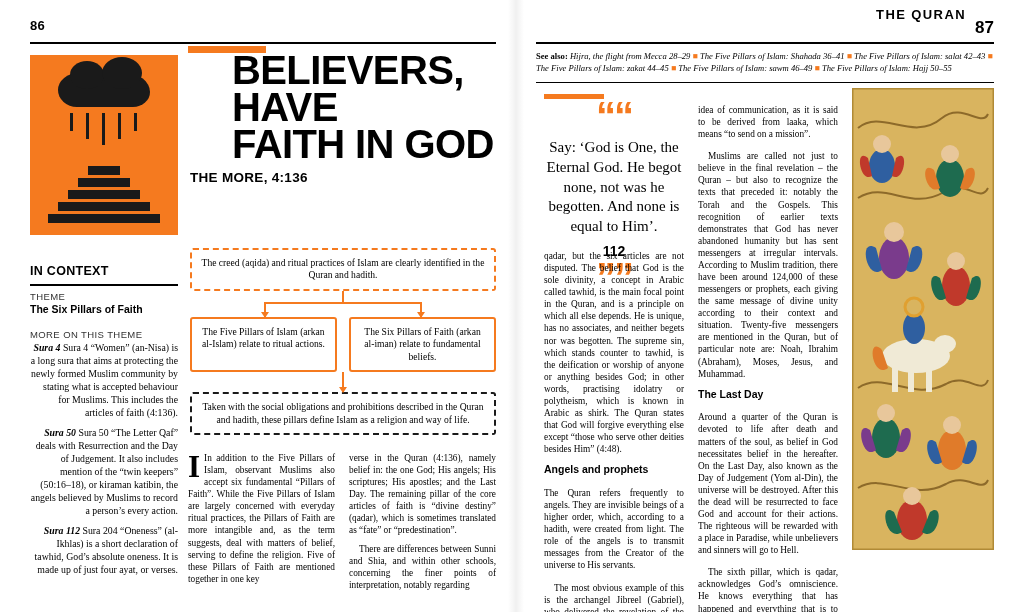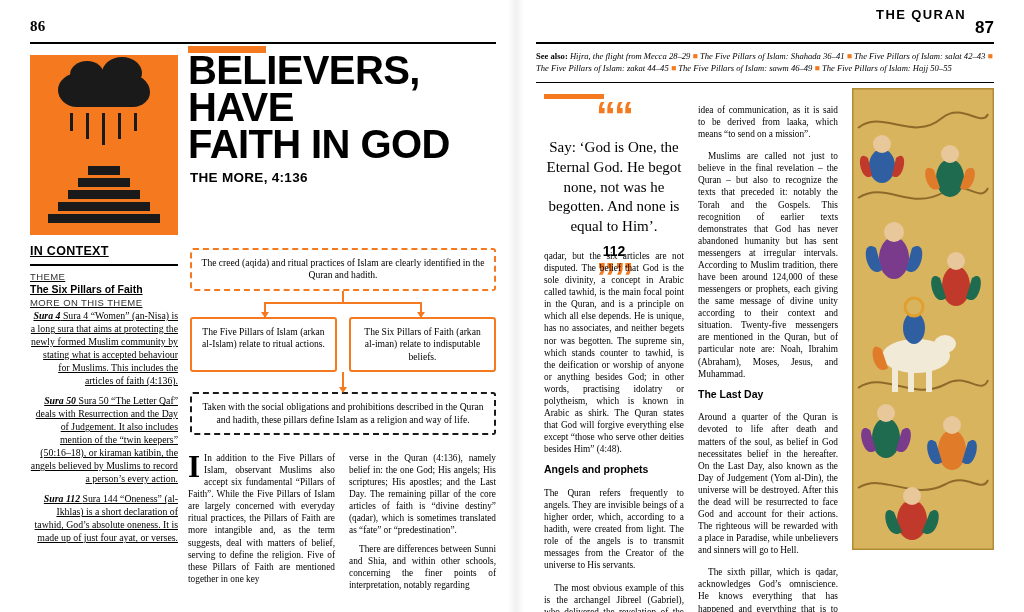--- a/index.html
+++ b/index.html
@@ -12,22 +12,22 @@
   }
   .page {
     position: relative;
     width: 1024px; height: 612px;
     background: #ffffff;
     overflow: hidden;
   }
   
   .folio-left {
     position: absolute; left: 30px; top: 18px;
-    font-family: Liberation Serif, serif;
-    font-weight: bold; font-size: 15px; letter-spacing: .2px;
+    font-family: Liberation Sans, sans-serif;
+    font-weight: bold; font-size: 13px; letter-spacing: .2px;
   }
   .folio-right {
     position: absolute; right: 30px; top: 18px;
     font-family: "Liberation Sans", sans-serif;
     font-weight: bold; font-size: 17px;
   }
   .running-head {
     position: absolute; right: 58px; top: 7px;
     font-family: "Liberation Sans", sans-serif;
     font-weight: bold; font-size: 13px; letter-spacing: 1.4px;
@@ -67,47 +67,47 @@
     position: absolute; background: #1a1a1a; height: 9px;
   }
   .headline {
     position: absolute; left: 188px; top: 52px; width: 308px;
     font-family: "Liberation Sans", sans-serif;
     font-weight: bold;
     font-size: 40px; line-height: 0.92;
     letter-spacing: -0.6px;
     text-transform: uppercase;
   }
-  .headline .l1, .headline .l2, .headline .l3 { display: block; }
+  .headline .l1, .headline .l2, .headline .l3 { display: block; margin-left: 44px; }
   .subhead {
     position: absolute; left: 190px; top: 170px;
     font-family: "Liberation Sans", sans-serif;
     font-weight: bold; font-size: 13.5px; letter-spacing: .3px;
   }
   .orange-bar {
     position: absolute; left: 188px; top: 46px; width: 78px; height: 7px;
     background: #f57a1f;
   }
 
   .incontext {
-    position: absolute; left: 30px; top: 244px; width: 148px; text-decoration: underline;
+    position: absolute; left: 30px; top: 264px; width: 148px;
   }
   .ic-title {
     font-family: "Liberation Sans", sans-serif;
     font-weight: bold; font-size: 12.5px; letter-spacing: .3px;
     margin-bottom: 6px;
   }
   .ic-rule { width: 148px; height: 2px; background: #000; margin-bottom: 5px; }
   .ic-label {
     font-family: "Liberation Sans", sans-serif;
     font-size: 9.5px; letter-spacing: .4px; color: #333; margin-bottom: 1px;
   }
   .ic-sub {
     font-family: "Liberation Sans", sans-serif;
-    font-weight: bold; font-size: 10.5px; margin-bottom: 2px;
+    font-weight: bold; font-size: 10.5px; margin-bottom: 14px;
   }
   .ic-body {
     font-size: 9.8px; line-height: 1.33; text-align: right;
   }
   .ic-body p { margin: 0 0 7px 0; }
   .ic-body b { font-weight: bold; }
   .ic-body i { font-style: italic; }
 
   
   .flow { position: absolute; left: 190px; top: 248px; width: 306px; }
@@ -267,35 +267,35 @@
 
   <div class="incontext">
     <div class="ic-title">IN CONTEXT</div>
     <div class="ic-rule"></div>
     <div class="ic-label">THEME</div>
     <div class="ic-sub">The Six Pillars of Faith</div>
     <div class="ic-label">MORE ON THIS THEME</div>
     <div class="ic-body">
       <p><b><i>Sura 4</i></b> <span>Sura 4 “Women” (an-Nisa) is a long sura that aims at protecting the newly formed Muslim community by stating what is accepted behaviour for Muslims. This includes the articles of faith (4:136).</span></p>
       <p><b><i>Sura 50</i></b> <span>Sura 50 “The Letter Qaf” deals with Resurrection and the Day of Judgement. It also includes mention of the “twin keepers” (50:16–18), or kiraman katibin, the angels believed by Muslims to record a person’s every action.</span></p>
-      <p><b><i>Sura 112</i></b> <span>Sura 144 “Oneness” (al-Ikhlas) is a short declaration of tawhid, God’s absolute oneness. It is made up of just four ayat, or verses.</span></p>
+      <p><b><i>Sura 112</i></b> <span>Sura 204 “Oneness” (al-Ikhlas) is a short declaration of tawhid, God’s absolute oneness. It is made up of just four ayat, or verses.</span></p>
     </div>
   </div>
 
   <div class="flow">
     <div class="fbox dashed">The creed (aqida) and ritual practices of Islam are clearly identified in the Quran and hadith.</div>
     <div class="split-wrap">
       <div class="split-stem"></div>
       <div class="split-bar"></div>
       <div class="split-leg l"></div>
       <div class="split-leg r"></div>
     </div>
     <div class="frow">
       <div class="fbox">The Five Pillars of Islam (arkan al-Islam) relate to ritual actions.</div>
-      <div class="fbox">The Six Pillars of Faith (arkan al-iman) relate to indisputable beliefs.</div>
+      <div class="fbox">The Six Pillars of Faith (arkan al-iman) relate to fundamental beliefs.</div>
     </div>
     <div class="arrow-v" style="height:20px;"></div>
     <div class="fbox black">Taken with the social obligations and prohibitions described in the Quran and hadith, these pillars define Islam as a religion and way of life.</div>
   </div>
 
   <div class="lcols">
     <div class="lcol">
       <p><span class="dropcap">I</span><span>In addition to the Five Pillars of Islam, observant Muslims also accept six fundamental “Pillars of Faith”. While the Five Pillars of Islam are largely concerned with everyday ritual practices, the Pillars of Faith are more intangible and, as the term suggests, deal with matters of belief, serving to define the religion. Five of these Pillars of Faith are mentioned together in one key</span></p>
     </div>
     <div class="lcol">

